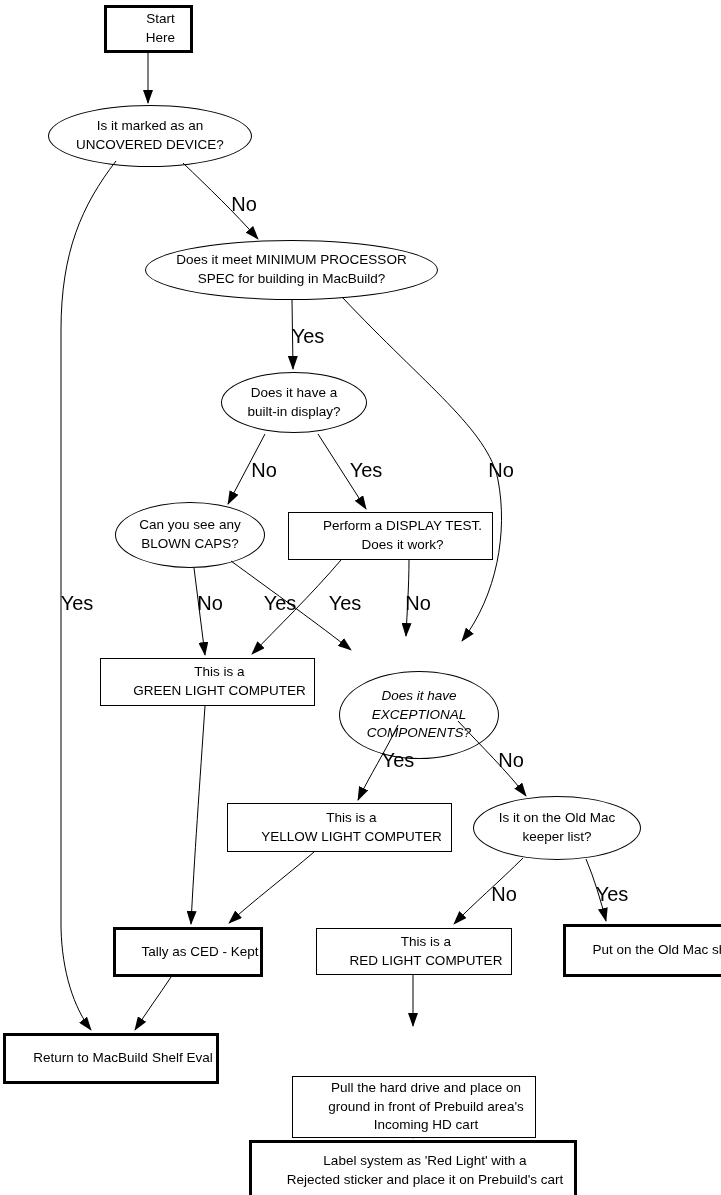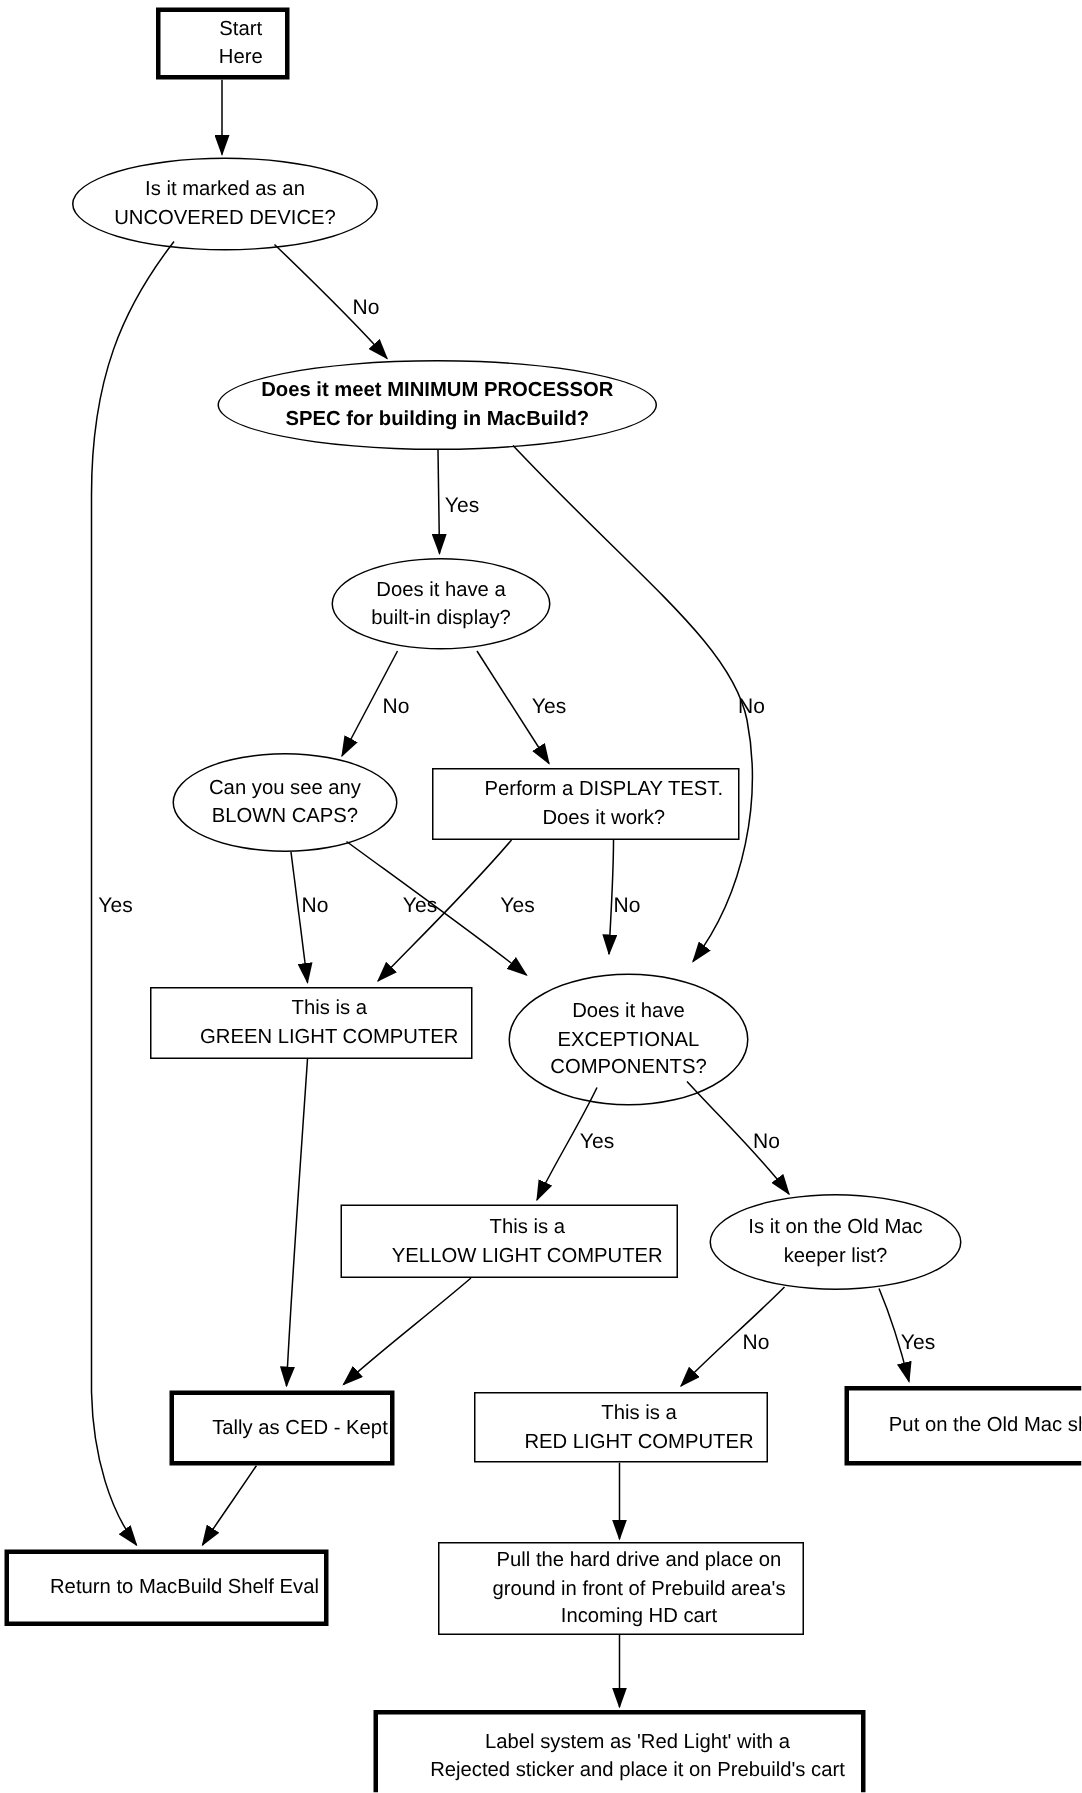--- a/index.html
+++ b/index.html
@@ -20,21 +20,21 @@
     white-space:pre-line;
     box-sizing:border-box;
     background:#fff;
   }
   .node-box{border:1px solid #000;padding-left:24px;}
   .node-box.thick{border-width:3px;}
   .node-ellipse{border:1px solid #000;border-radius:50%;background:transparent;}
   .edge-label{
     position:absolute;
     transform:translate(-50%,-50%);
-    font-size:14px;line-height:1;
+    font-size:20px;line-height:1;
     white-space:nowrap;
     background:transparent;
   }
 </style>
 </head>
 <body>
 
 <div id="canvas">
 
   <svg id="edges" viewBox="0 0 721 1195" xmlns="http://www.w3.org/2000/svg">
@@ -65,55 +65,55 @@
       <path marker-end="url(#arrow)" d="M413,975 L413,1026"></path>
       <path marker-end="url(#arrow)" d="M413,1090 L413,1138"></path>
     </g>
   </svg>
 
   <div class="node node-box thick" style="left:104px;top:5px;width:89px;height:48px;">Start Here</div>
 
   <div class="node node-ellipse" style="left:48px;top:105px;width:204px;height:62px;">Is it marked as an
 UNCOVERED DEVICE?</div>
 
-  <div class="node node-ellipse" style="left:145px;top:240px;width:293px;height:60px;font-weight:bold;">Does it meet MINIMUM PROCESSOR
+  <div class="node node-ellipse" style="left:145px;top:240px;width:293px;height:60px;">Does it meet MINIMUM PROCESSOR
 SPEC for building in MacBuild?</div>
 
   <div class="node node-ellipse" style="left:221px;top:372px;width:146px;height:61px;">Does it have a
 built-in display?</div>
 
   <div class="node node-ellipse" style="left:115px;top:502px;width:150px;height:66px;">Can you see any
 BLOWN CAPS?</div>
 
   <div class="node node-box" style="left:288px;top:512px;width:205px;height:48px;">Perform a DISPLAY TEST.
 Does it work?</div>
 
   <div class="node node-box" style="left:100px;top:658px;width:215px;height:48px;">This is a
 GREEN LIGHT COMPUTER</div>
 
-  <div class="node node-ellipse" style="left:339px;top:649px;width:160px;height:88px;">Does it have
+  <div class="node node-ellipse" style="left:339px;top:671px;width:160px;height:88px;font-style:italic;">Does it have
 EXCEPTIONAL
 COMPONENTS?</div>
 
   <div class="node node-box" style="left:227px;top:803px;width:225px;height:49px;">This is a
 YELLOW LIGHT COMPUTER</div>
 
   <div class="node node-ellipse" style="left:473px;top:796px;width:168px;height:64px;">Is it on the Old Mac
 keeper list?</div>
 
   <div class="node node-box thick" style="left:113px;top:927px;width:150px;height:50px;text-align:right;">Tally as CED - Kept</div>
 
   <div class="node node-box" style="left:316px;top:928px;width:196px;height:47px;">This is a
 RED LIGHT COMPUTER</div>
 
   <div class="node node-box thick" style="left:533px;top:924px;width:183px;height:53px;margin-left:30px;">Put on the Old Mac shelf</div>
 
   <div class="node node-box thick" style="left:3px;top:1033px;width:216px;height:51px;">Return to MacBuild Shelf Eval</div>
 
-  <div class="node node-box" style="left:292px;top:1028px;width:244px;height:62px;">Pull the hard drive and place on
+  <div class="node node-box" style="left:292px;top:1076px;width:244px;height:62px;">Pull the hard drive and place on
 ground in front of Prebuild area's
 Incoming HD cart</div>
 
   <div class="node node-box thick" style="left:249px;top:1140px;width:328px;height:62px;">Label system as 'Red Light' with a
 Rejected sticker and place it on Prebuild's cart</div>
 
   <span class="edge-label" style="left:244px;top:204px;">No</span>
 
   <span class="edge-label" style="left:77px;top:603px;">Yes</span>
 

